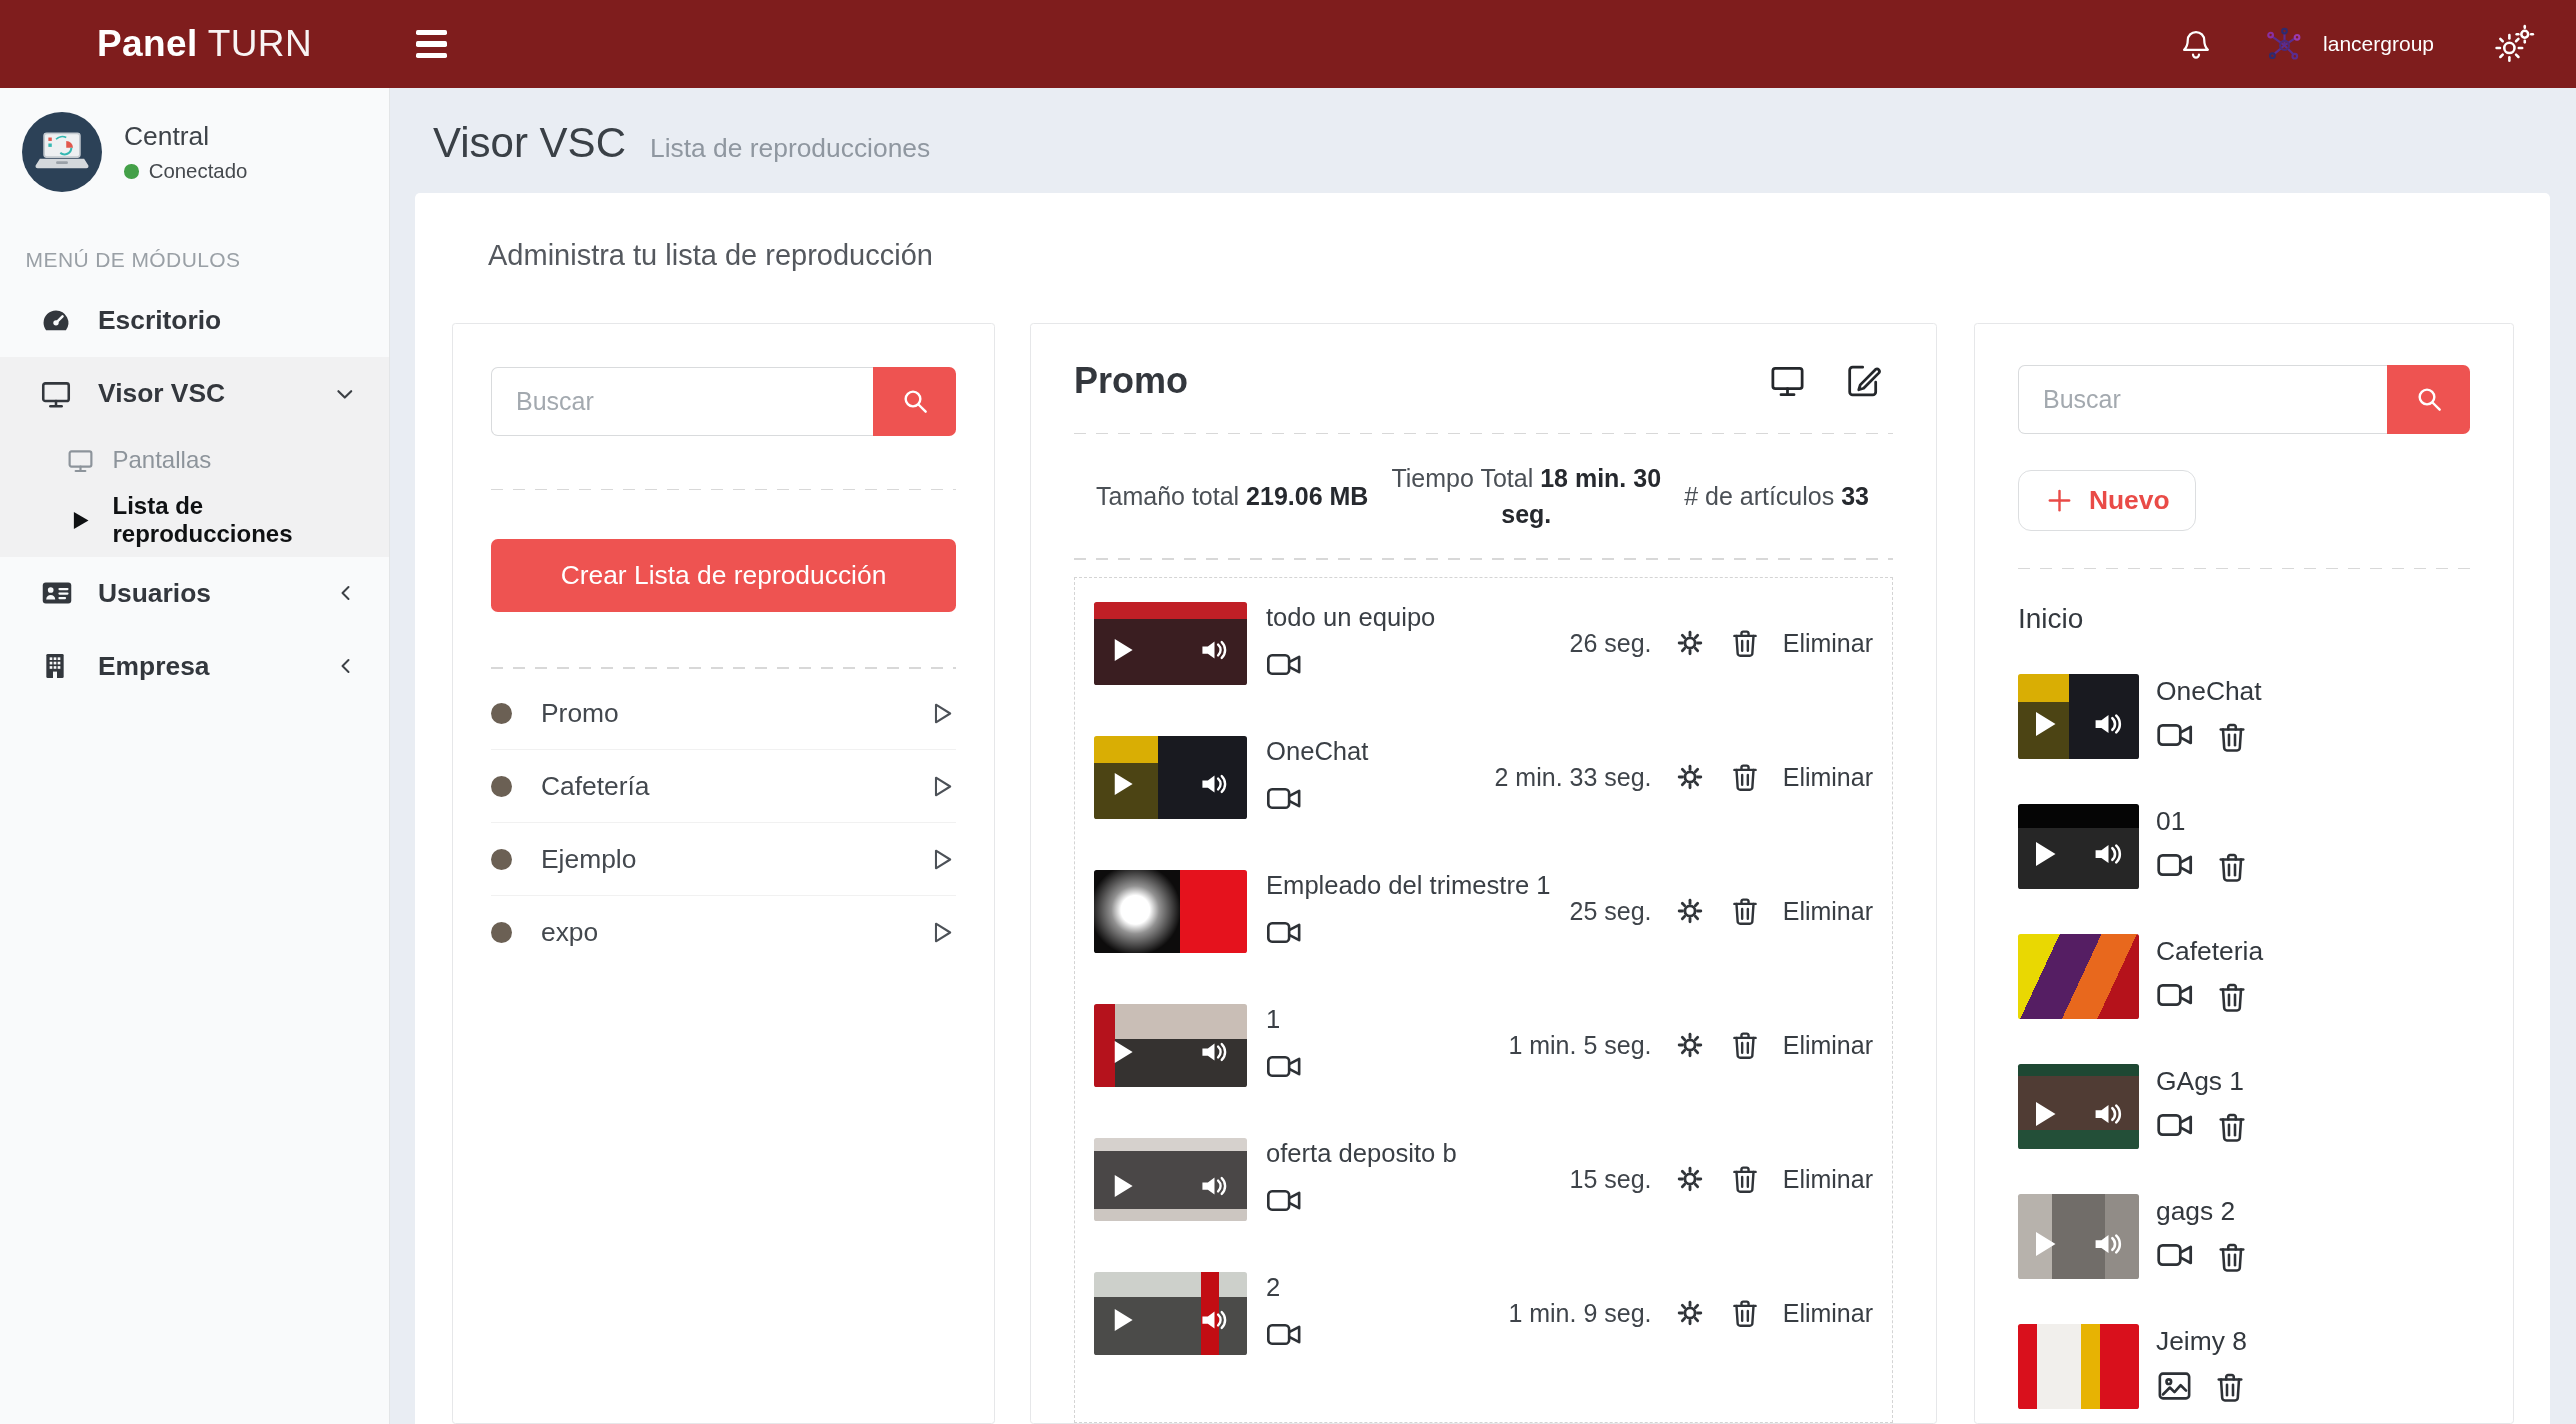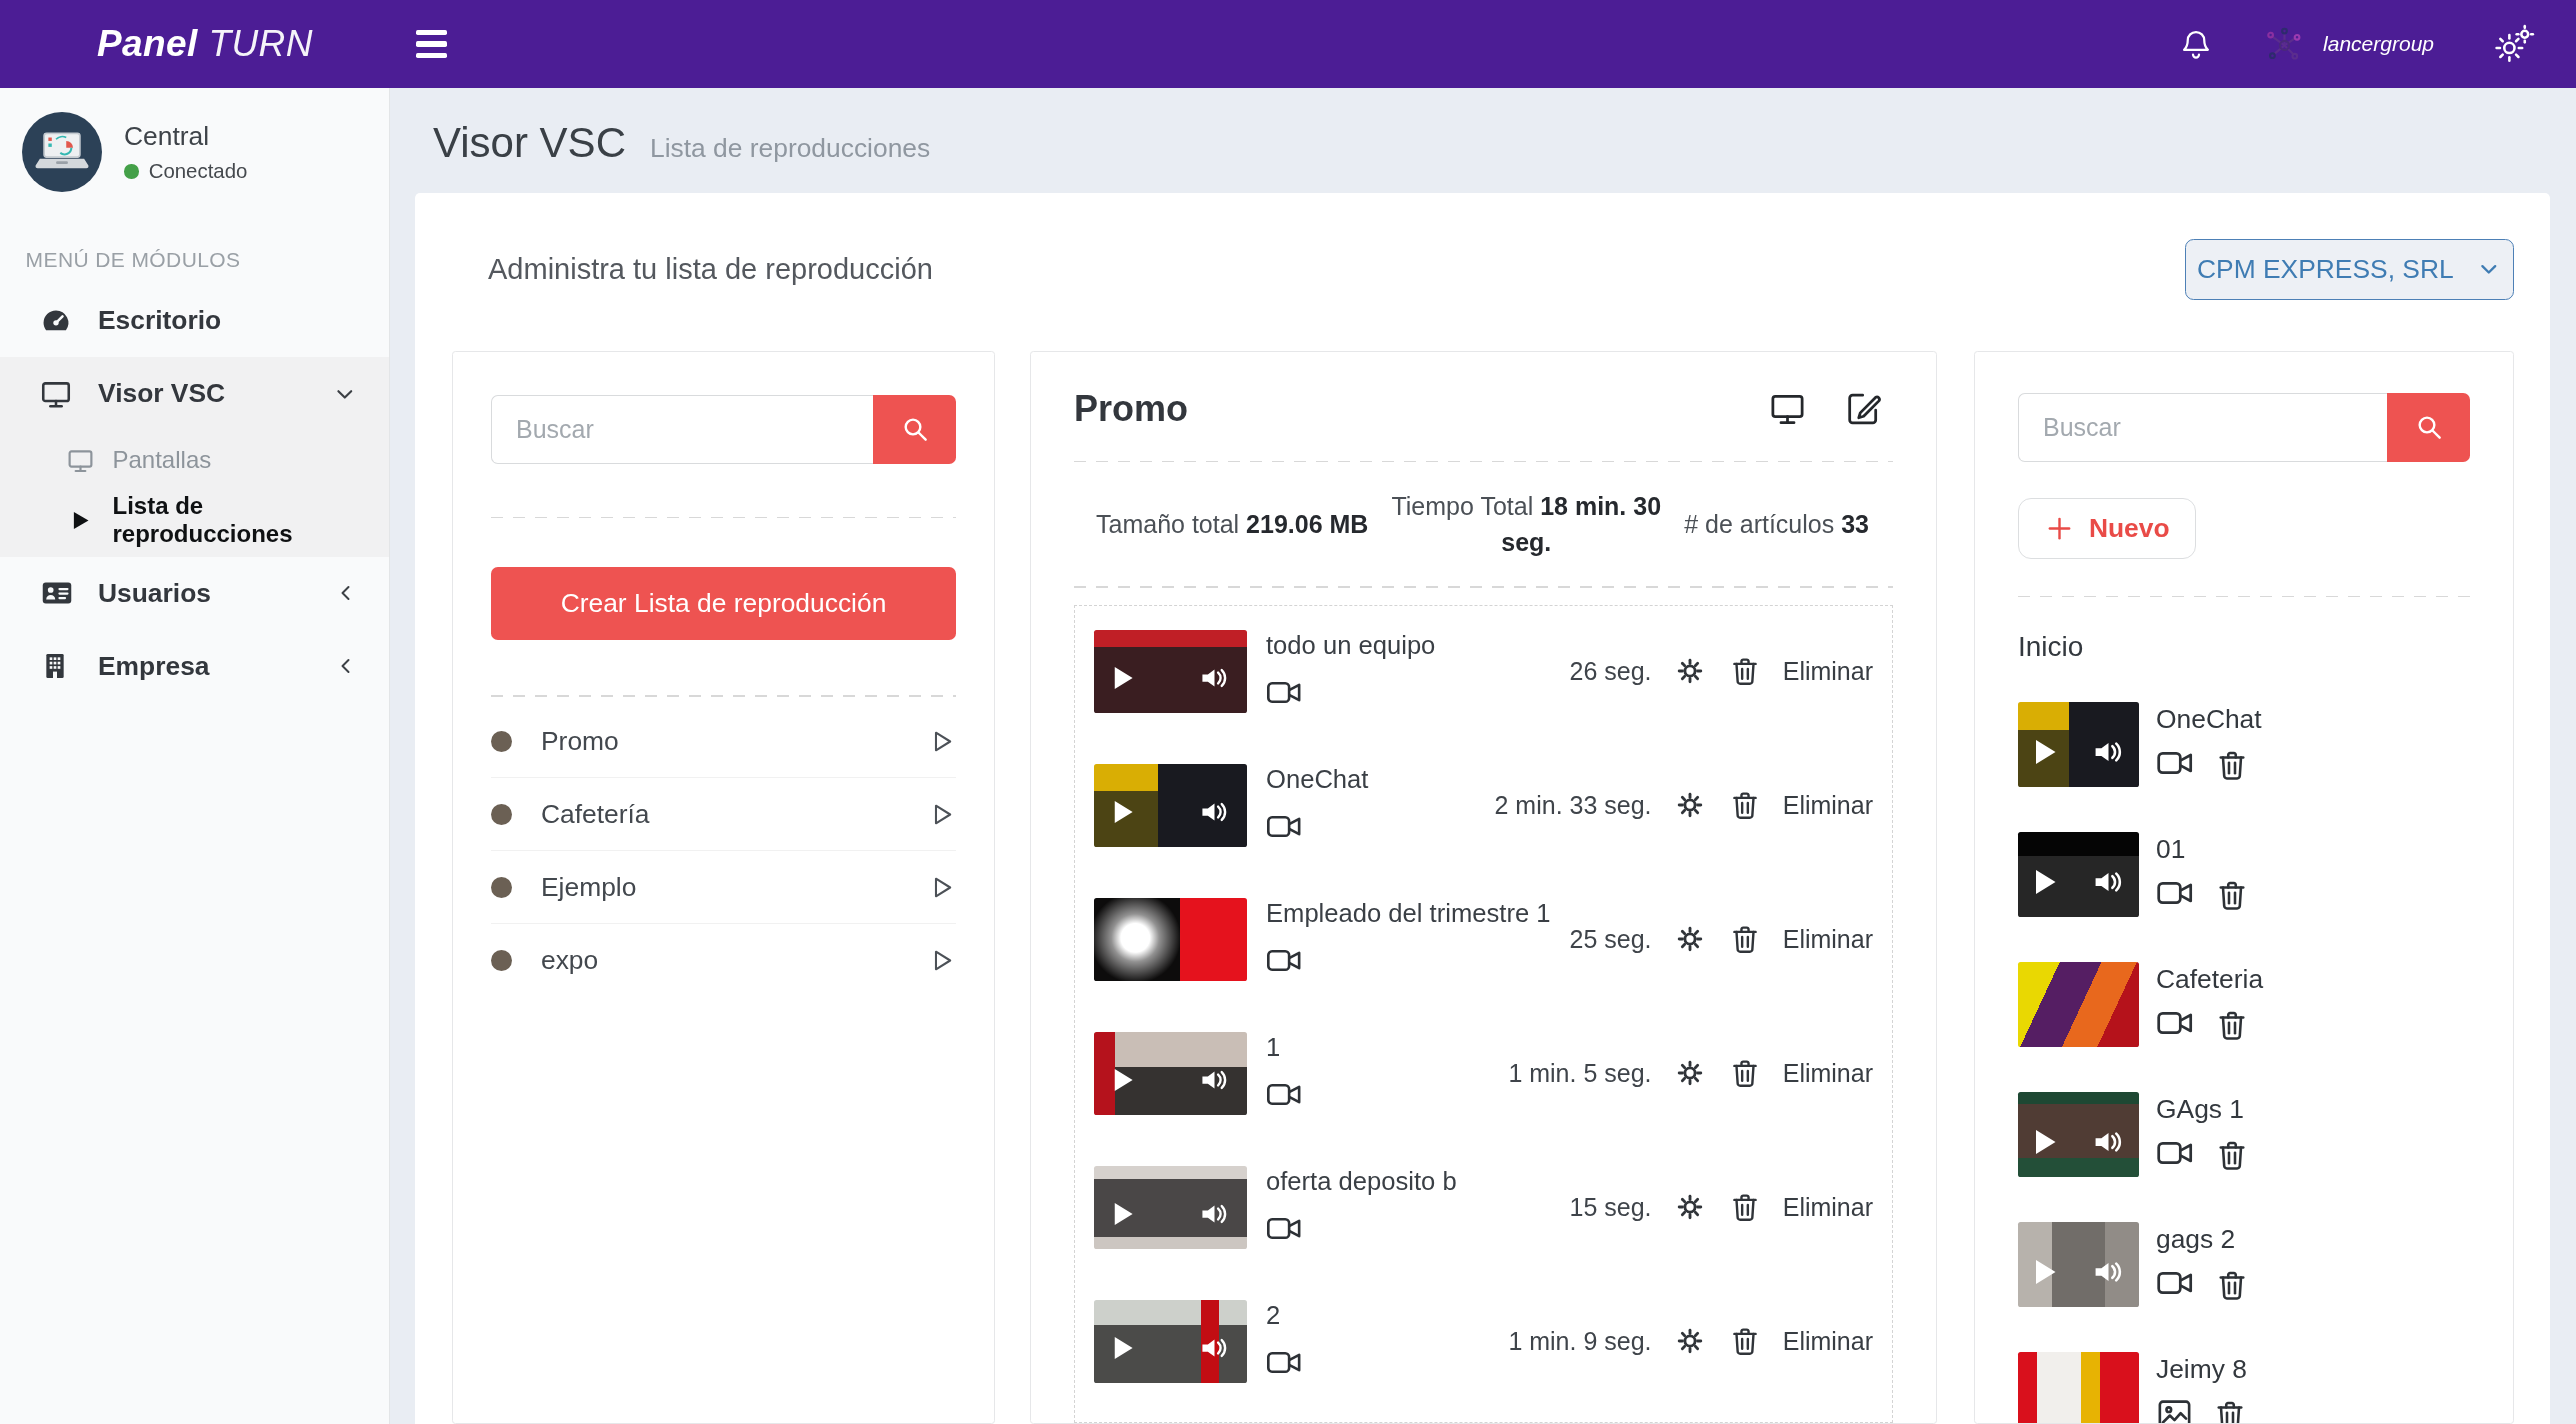--- a/index.html
+++ b/index.html
@@ -6,21 +6,21 @@
   html,body { margin:0; padding:0; }
   body {
     width:2576px; height:1424px; overflow:hidden;
     background:#e9edf3;
     font-family:"Liberation Sans","DejaVu Sans",sans-serif;
     color:#3a3f45;
   }
   .app { display:flex; flex-direction:column; height:100%; }
 
   
-  .navbar { height:88px; flex:none; background:#4c1d95; display:flex; align-items:center;font-style:italic; }
+  .navbar { height:88px; flex:none; background:#7f1d1d; display:flex; align-items:center; }
   .brand { width:390px; flex:none; padding-left:97px; font-size:37px; color:#fff; letter-spacing:0.4px; }
   .brand b { font-weight:bold; }
   .brand span { font-weight:normal; opacity:.95; }
   .hamburger { margin-left:25.6px; width:31px; display:flex; flex-direction:column; gap:6px; cursor:pointer; }
   .hamburger i { display:block; height:5.1px; background:#fff; border-radius:1.7px; }
   .nav-right { margin-left:auto; display:flex; align-items:center; padding-right:41px; }
   .nav-ic { display:flex; align-items:center; }
   .nav-bell { margin-right:49px; }
   .nav-user { display:flex; align-items:center; gap:17px; margin-right:60px; }
   .nav-user .uname { color:#fff; font-size:21px; }
@@ -331,26 +331,20 @@
 
     <div class="main">
       <div class="page-head">
         <span class="ph-title">Visor VSC</span>
         <span class="ph-sub">Lista de reproducciones</span>
       </div>
 
       <div class="card">
         <div class="card-top">
           <div class="card-heading">Administra tu lista de reproducción</div>
-          <div class="company-dd">
-            <span>CPM EXPRESS, SRL</span>
-            <svg width="25.6" height="25.6" viewBox="0 0 24 24" fill="none" stroke="#3f7cb3" stroke-width="2.2" stroke-linecap="round" stroke-linejoin="round">
-                <polyline points="6 9.5 12 15.5 18 9.5"></polyline>
-              </svg>
-          </div>
         </div>
 
         <div class="cols">
 
           <div class="panel left-box">
             <div class="search-row">
               <input type="text" placeholder="Buscar" style="">
               <button class="btn-search">
                 <svg width="32" height="32" viewBox="0 0 24 24" fill="none" stroke="#fff" stroke-width="1.8" stroke-linecap="round">
                     <circle cx="10.5" cy="10.5" r="5.5"></circle>

